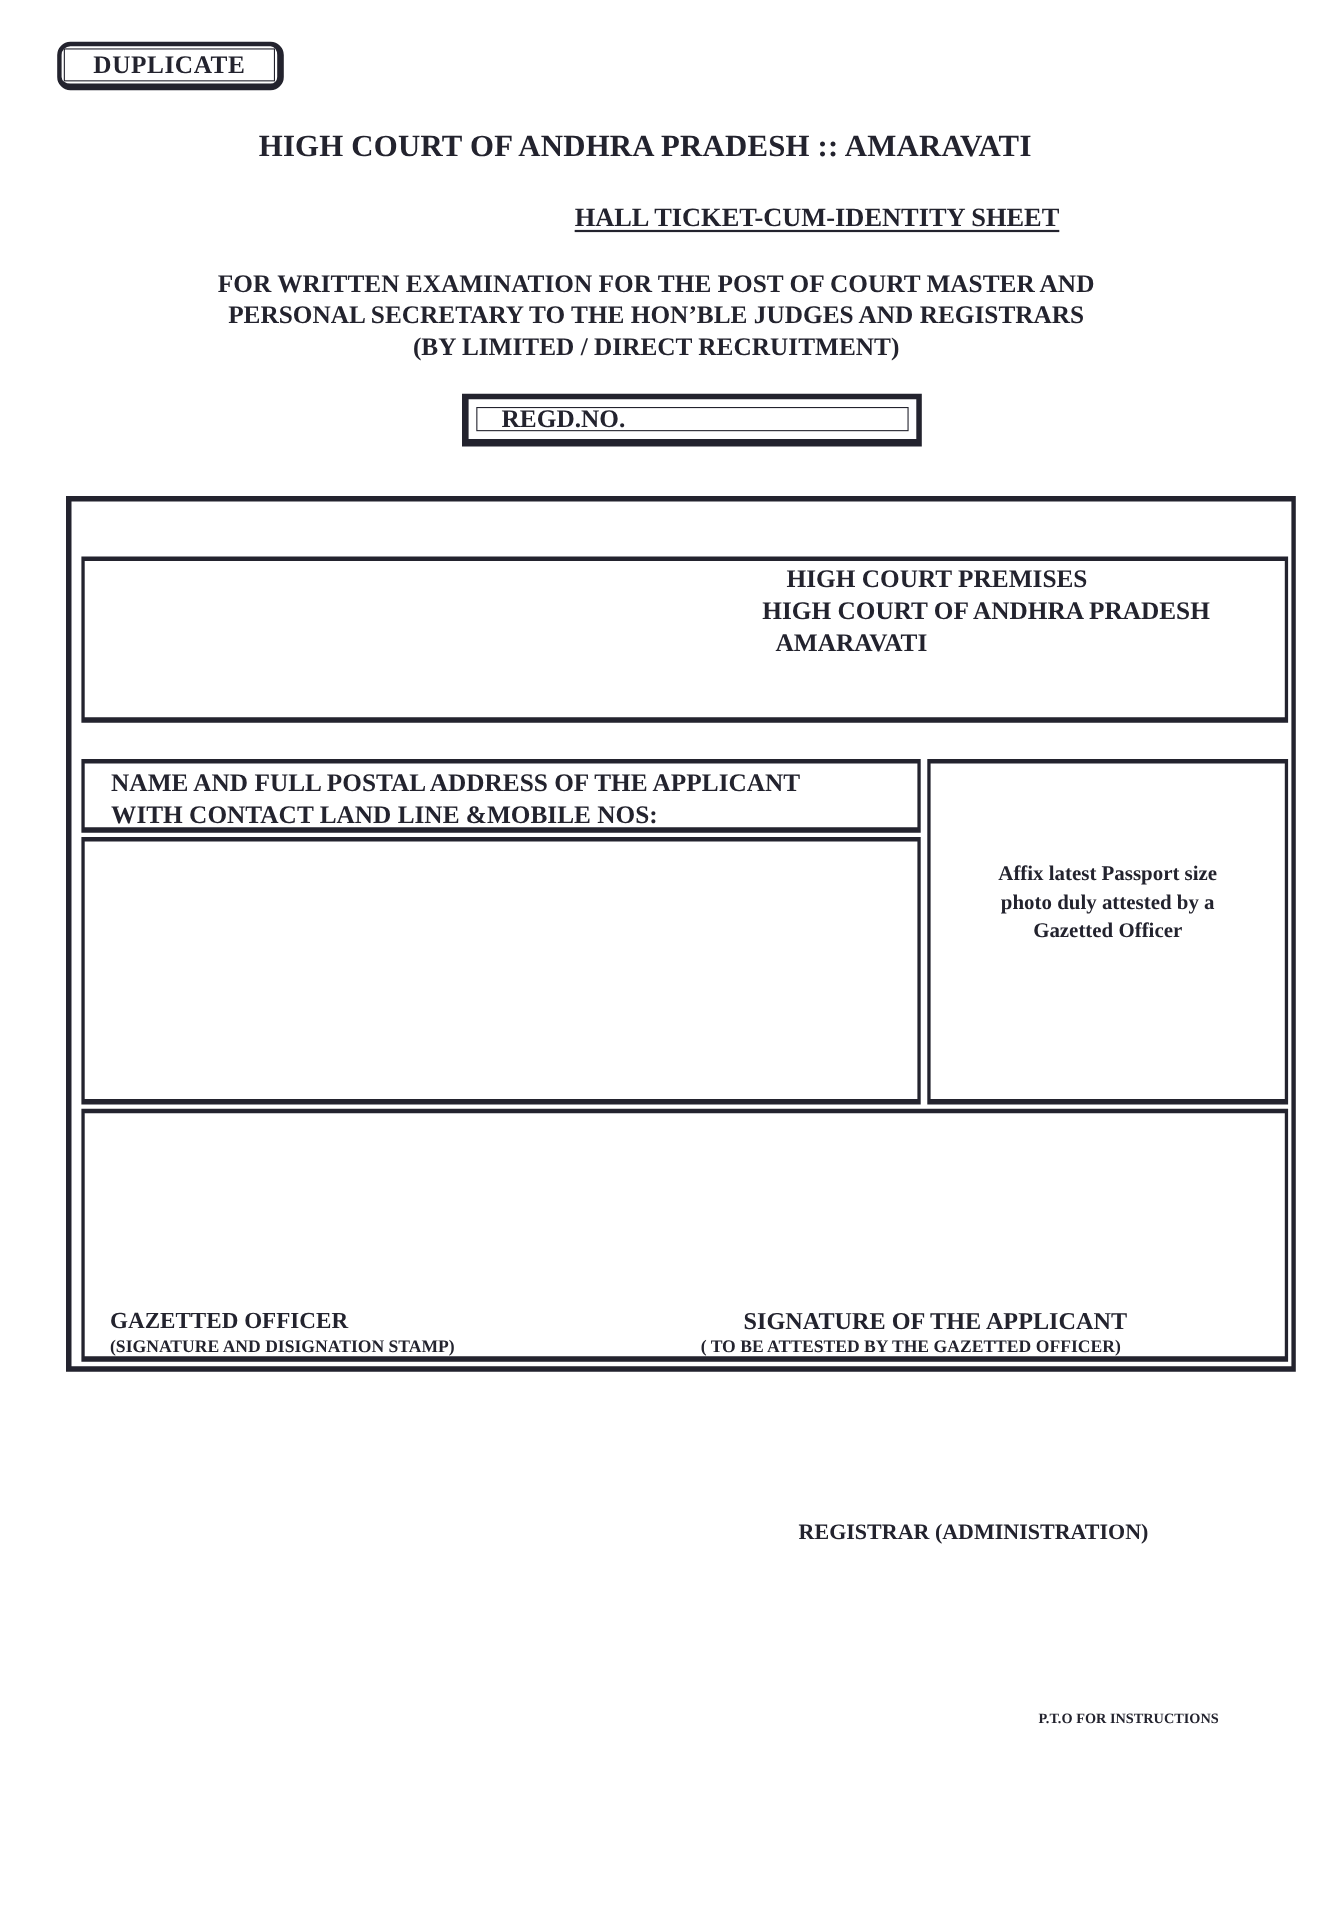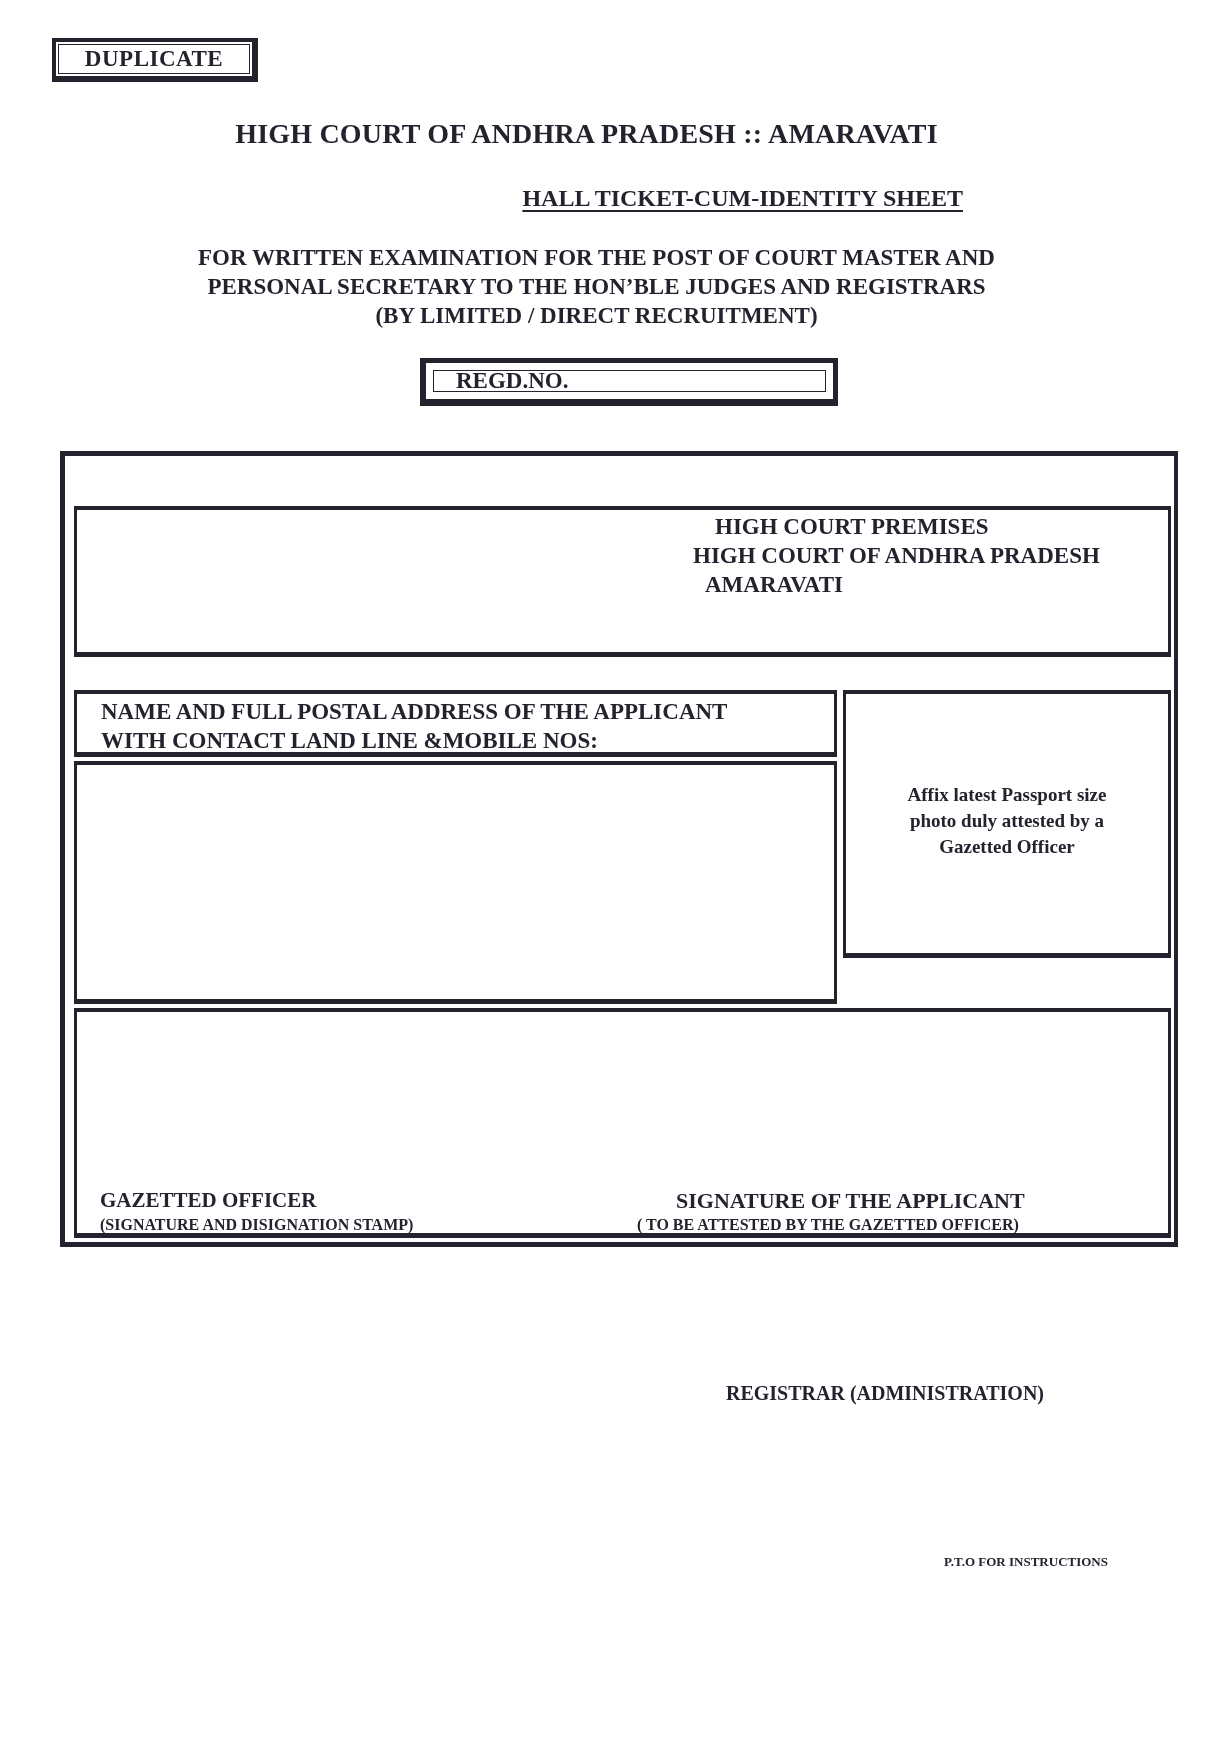--- a/index.html
+++ b/index.html
@@ -20,20 +20,21 @@
 
     
     .dup-box {
       left: 52px; top: 38px; width: 206px; height: 44px;
       box-sizing: border-box;
       border-top: 4px solid #23232e;
       border-left: 4px solid #23232e;
       border-right: 6px solid #23232e;
       border-bottom: 6px solid #23232e;
       padding: 2px;
+      border-radius: 12px;
     }
     .dup-inner {
       width: 100%; height: 100%;
       box-sizing: border-box;
       border: 1px solid #23232e;
       display: flex; align-items: center; justify-content: center;
       font-size: 23px;
       letter-spacing: 0.5px;
     }
 
@@ -109,21 +110,21 @@
     .hdr-row .cell { position: absolute; top: 4px; font-size: 23px; }
 
     .place-row { left: 9px; top: 50px; width: 1097px; height: 151px; border-top-width: 4px; }
     .place-text { position: absolute; font-size: 23px; line-height: 29px; }
 
     .name-hdr { left: 9px; top: 234px; width: 763px; height: 67px; border-top-width: 4px; }
     .name-hdr .txt { position: absolute; left: 6px; top: 3px; font-size: 23px; line-height: 29px; margin-left: 18px; }
 
     .addr-box { left: 9px; top: 305px; width: 763px; height: 243px; border-top-width: 4px; }
 
-    .photo-box { left: 778px; top: 234px; width: 328px; height: 268px; border-top-width: 4px; border-left-width: 3px; }
+    .photo-box { left: 778px; top: 234px; width: 328px; height: 314px; border-top-width: 4px; border-left-width: 3px; }
     .photo-text {
       position: absolute; left: 0; right: 0; top: 88px;
       text-align: center; font-size: 19px; line-height: 26px;
     }
 
     .sig-box { left: 9px; top: 552px; width: 1097px; height: 230px; border-top-width: 4px; border-bottom-width: 5px; }
     .sig-left-main { position: absolute; left: 23px; top: 176px; font-size: 21px; }
     .sig-left-sub  { position: absolute; left: 23px; top: 204px; font-size: 16px; }
     .sig-right-main { position: absolute; left: 599px; top: 176px; font-size: 22px; }
     .sig-right-sub  { position: absolute; left: 560px; top: 204px; font-size: 16px; }

